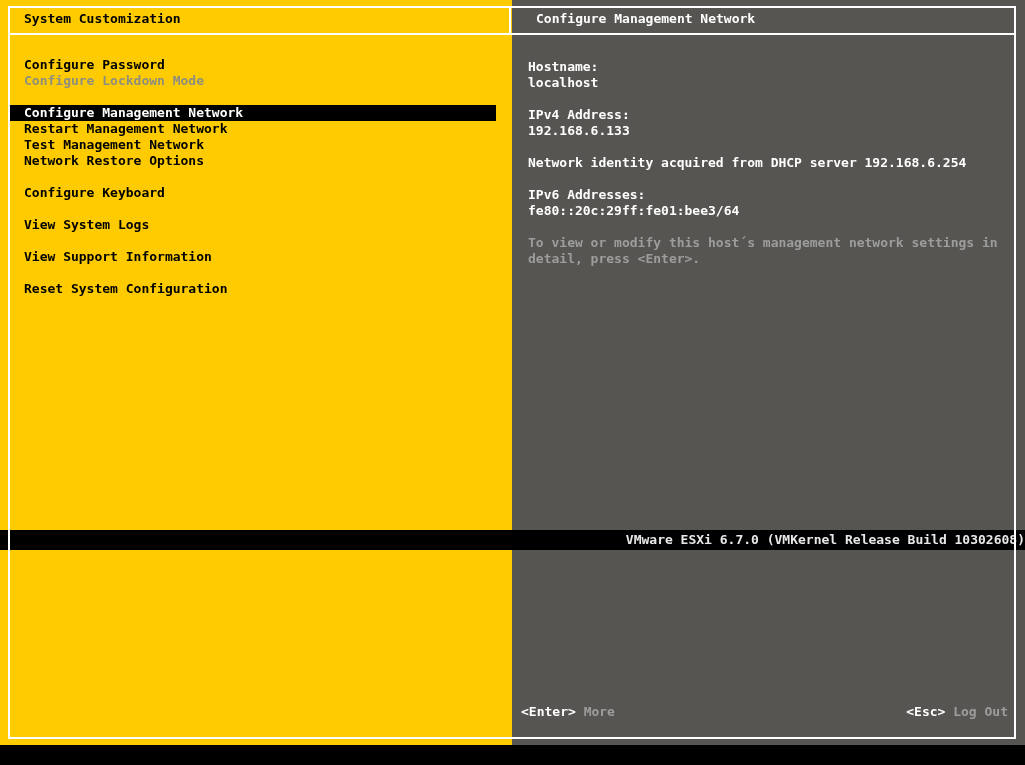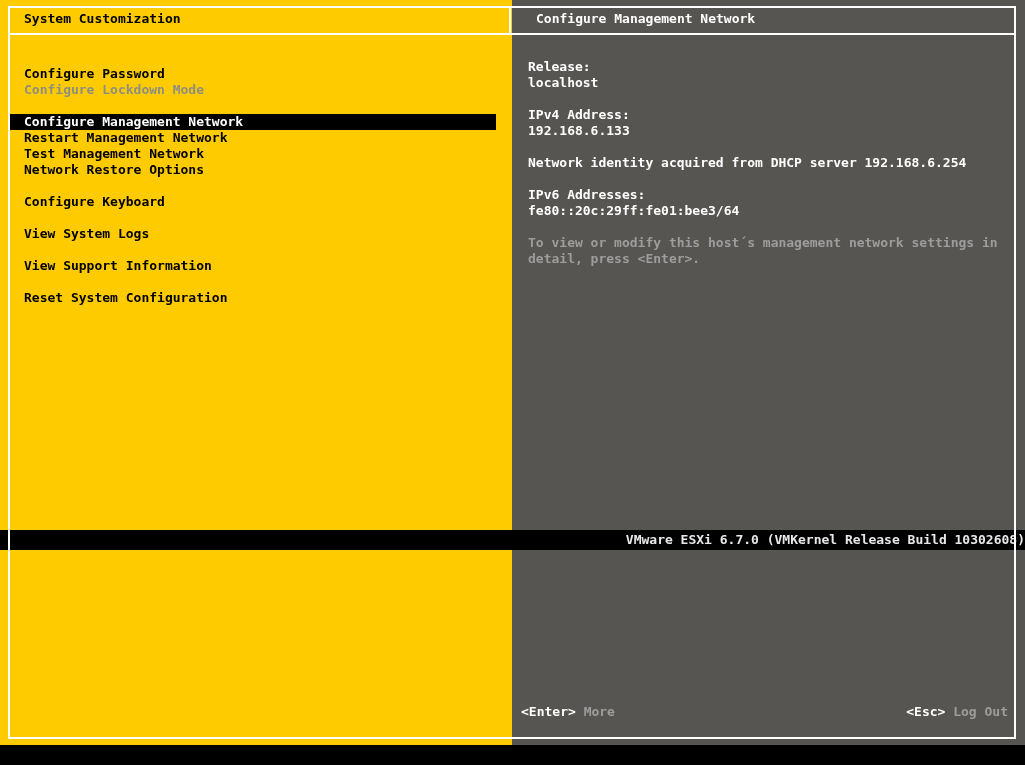--- a/index.html
+++ b/index.html
@@ -32,21 +32,21 @@
   
   .frame{position:absolute;top:6px;left:8px;right:9px;bottom:6px;border:2px solid var(--border);pointer-events:none;z-index:5;}
   
   .header-divider{position:absolute;top:6px;left:509px;width:2px;height:29px;background:var(--border);z-index:6;}
 
   .panel-title{position:absolute;top:11px;left:24px;white-space:nowrap;}
   .title-underline{position:absolute;top:33px;height:2px;background:var(--border);}
   .left-panel .title-underline{left:8px;right:0;}
   .right-panel .title-underline{left:0;right:11px;}
 
-  .menu{position:absolute;top:66px;left:10px;right:16px;}
+  .menu{position:absolute;top:57px;left:10px;right:16px;}
   .menu-item{height:16px;line-height:16px;padding-left:14px;white-space:nowrap;color:var(--text-dark);cursor:default;}
   .menu-item.selected{background:var(--highlight-bg);color:var(--highlight-text);}
   .menu-item.disabled{color:var(--text-disabled);}
   .menu-gap{height:16px;}
 
   .info{position:absolute;top:59px;left:16px;right:17px;}
   .info .line{height:16px;line-height:16px;white-space:nowrap;}
   .info .blank{height:16px;}
   .muted{color:var(--text-muted);}
 
@@ -86,21 +86,21 @@
           <div class="menu-gap"></div>
           <div class="menu-item normal">Reset System Configuration</div>
         </div>
     </div>
 
     <div class="right-panel">
       <div class="panel-title">Configure Management Network</div>
       <div class="title-underline"></div>
 
       <div class="info">
-        <div class="line">Release:</div>
+        <div class="line">Hostname:</div>
         <div class="line">localhost</div>
         <div class="blank"></div>
         <div class="line">IPv4 Address:</div>
         <div class="line">192.168.6.133</div>
         <div class="blank"></div>
         <div class="line">Network identity acquired from DHCP server 192.168.6.254</div>
         <div class="blank"></div>
         <div class="line">IPv6 Addresses:</div>
         <div class="line">fe80::20c:29ff:fe01:bee3/64</div>
         <div class="blank"></div>

